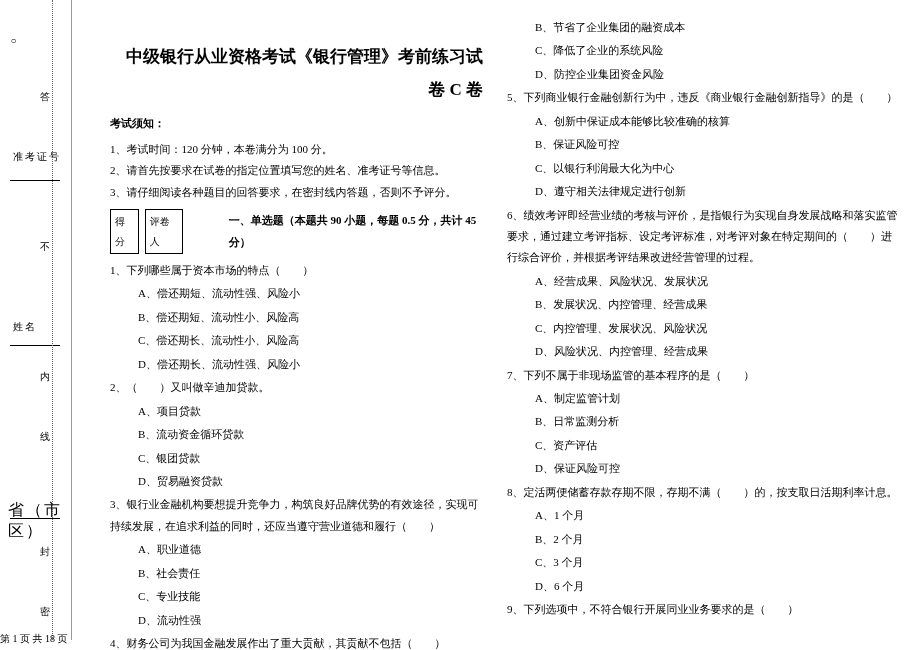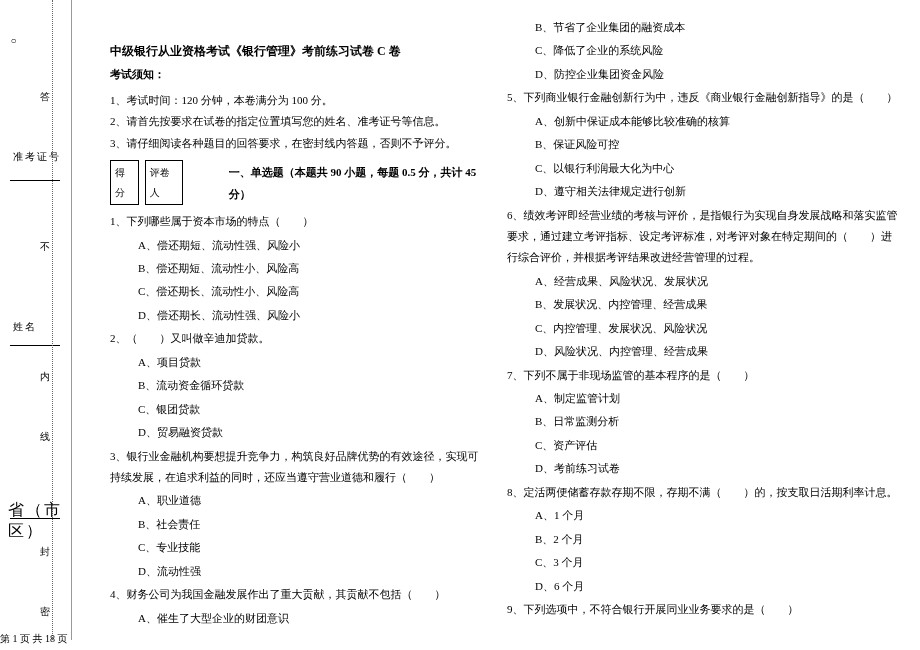--- a/index.html
+++ b/index.html
@@ -61,27 +61,27 @@
       height: 625px;
       display: flex;
     }
     .col {
       width: 50%;
       padding: 5px 12px;
       line-height: 1.95;
     }
     .col-left { padding-left: 30px; }
     .title {
-      text-align: left;
+      text-align: right;
       font-weight: bold;
-      font-size: 12px;
-      margin: 25px 0 1px;
+      font-size: 17px;
+      margin: 25px 0 7px;
     }
     .notice-h { font-weight: bold; margin-bottom: 4px; }
-    .score-row { margin: 6px 0; display: flex; align-items:flex-end;}
+    .score-row { margin: 6px 0; display: flex; align-items:center;}
     .score-box {
       display: inline-block;
       border: 1px solid #000;
       padding: 2px 4px;
       font-size: 10px;
       margin-right: 6px;
     }
     .section-h {
       font-weight: bold;
       display: inline-block;
@@ -169,21 +169,21 @@
     <div class="q">6、绩效考评即经营业绩的考核与评价，是指银行为实现自身发展战略和落实监管要求，通过建立考评指标、设定考评标准，对考评对象在特定期间的（　　）进行综合评价，并根据考评结果改进经营管理的过程。</div>
     <div class="opt">A、经营成果、风险状况、发展状况</div>
     <div class="opt">B、发展状况、内控管理、经营成果</div>
     <div class="opt">C、内控管理、发展状况、风险状况</div>
     <div class="opt">D、风险状况、内控管理、经营成果</div>
 
     <div class="q">7、下列不属于非现场监管的基本程序的是（　　）</div>
     <div class="opt">A、制定监管计划</div>
     <div class="opt">B、日常监测分析</div>
     <div class="opt">C、资产评估</div>
-    <div class="opt">D、考前练习试卷</div>
+    <div class="opt">D、保证风险可控</div>
 
     <div class="q">8、定活两便储蓄存款存期不限，存期不满（　　）的，按支取日活期利率计息。</div>
     <div class="opt">A、1 个月</div>
     <div class="opt">B、2 个月</div>
     <div class="opt">C、3 个月</div>
     <div class="opt">D、6 个月</div>
 
     <div class="q">9、下列选项中，不符合银行开展同业业务要求的是（　　）</div>
   </div>
 </div>

